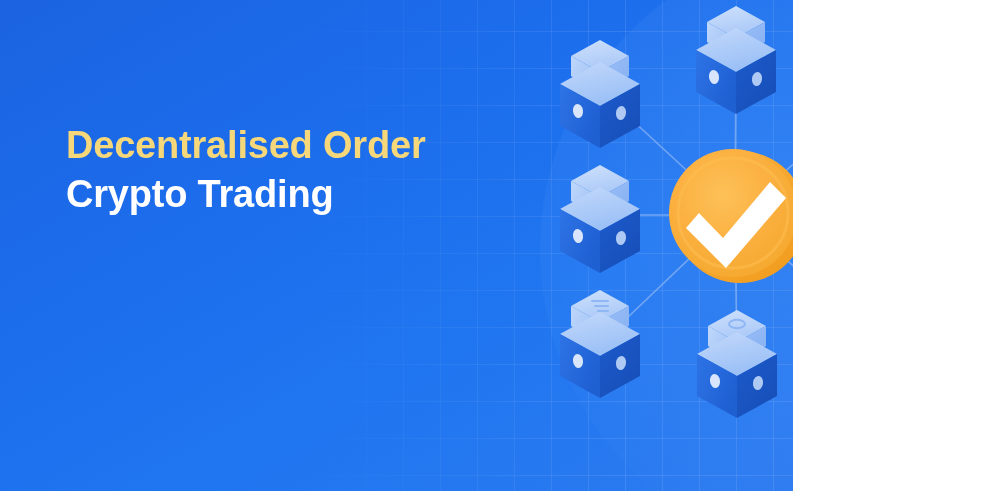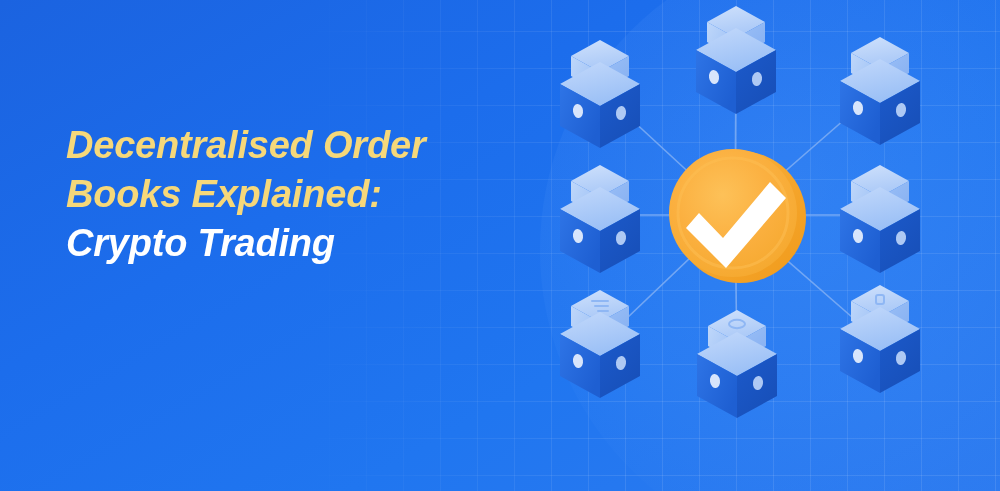--- a/index.html
+++ b/index.html
@@ -2,26 +2,25 @@
 <html><head>
 <meta charset="utf-8">
 <style>
   html, body {
     margin: 0;
     padding: 0;
     background: #ffffff;
   }
   #banner {
     position: relative;
-    width: 1000px;
+    width: 793px;
     height: 491px;
     overflow: hidden;
     background: linear-gradient(150deg, #1B63E0 0%, #1C6DEC 35%, #2076F0 65%, #2D7BF0 100%);
     font-family: "Liberation Sans", sans-serif;
-    font-style: italic;
   }
 
   
   #grid {
     position: absolute;
     inset: 0;
     background-image:
       linear-gradient(to right, rgba(255,255,255,0.10) 1px, transparent 1px),
       linear-gradient(to bottom, rgba(255,255,255,0.10) 1px, transparent 1px);
     background-size: 37px 37px;
@@ -64,21 +63,20 @@
 </head>
 <body>
 
 <div id="banner">
 
   <div id="grid"></div>
   <div id="glow"></div>
 
   <h1 id="headline">
     <span class="l-yellow">Decentralised Order</span>
-    <span class="l-yellow">Books Explained:</span>
     <span class="l-white">Crypto Trading</span>
   </h1>
 
   <svg id="network" viewBox="0 0 1000 491">
     <defs>
       <linearGradient id="gTop" x1="0" y1="0" x2="0.4" y2="1">
         <stop offset="0%" stop-color="#C3D9FB"></stop>
         <stop offset="100%" stop-color="#9BC0F6"></stop>
       </linearGradient>
       <linearGradient id="gTopSmall" x1="0" y1="0" x2="0.3" y2="1">

